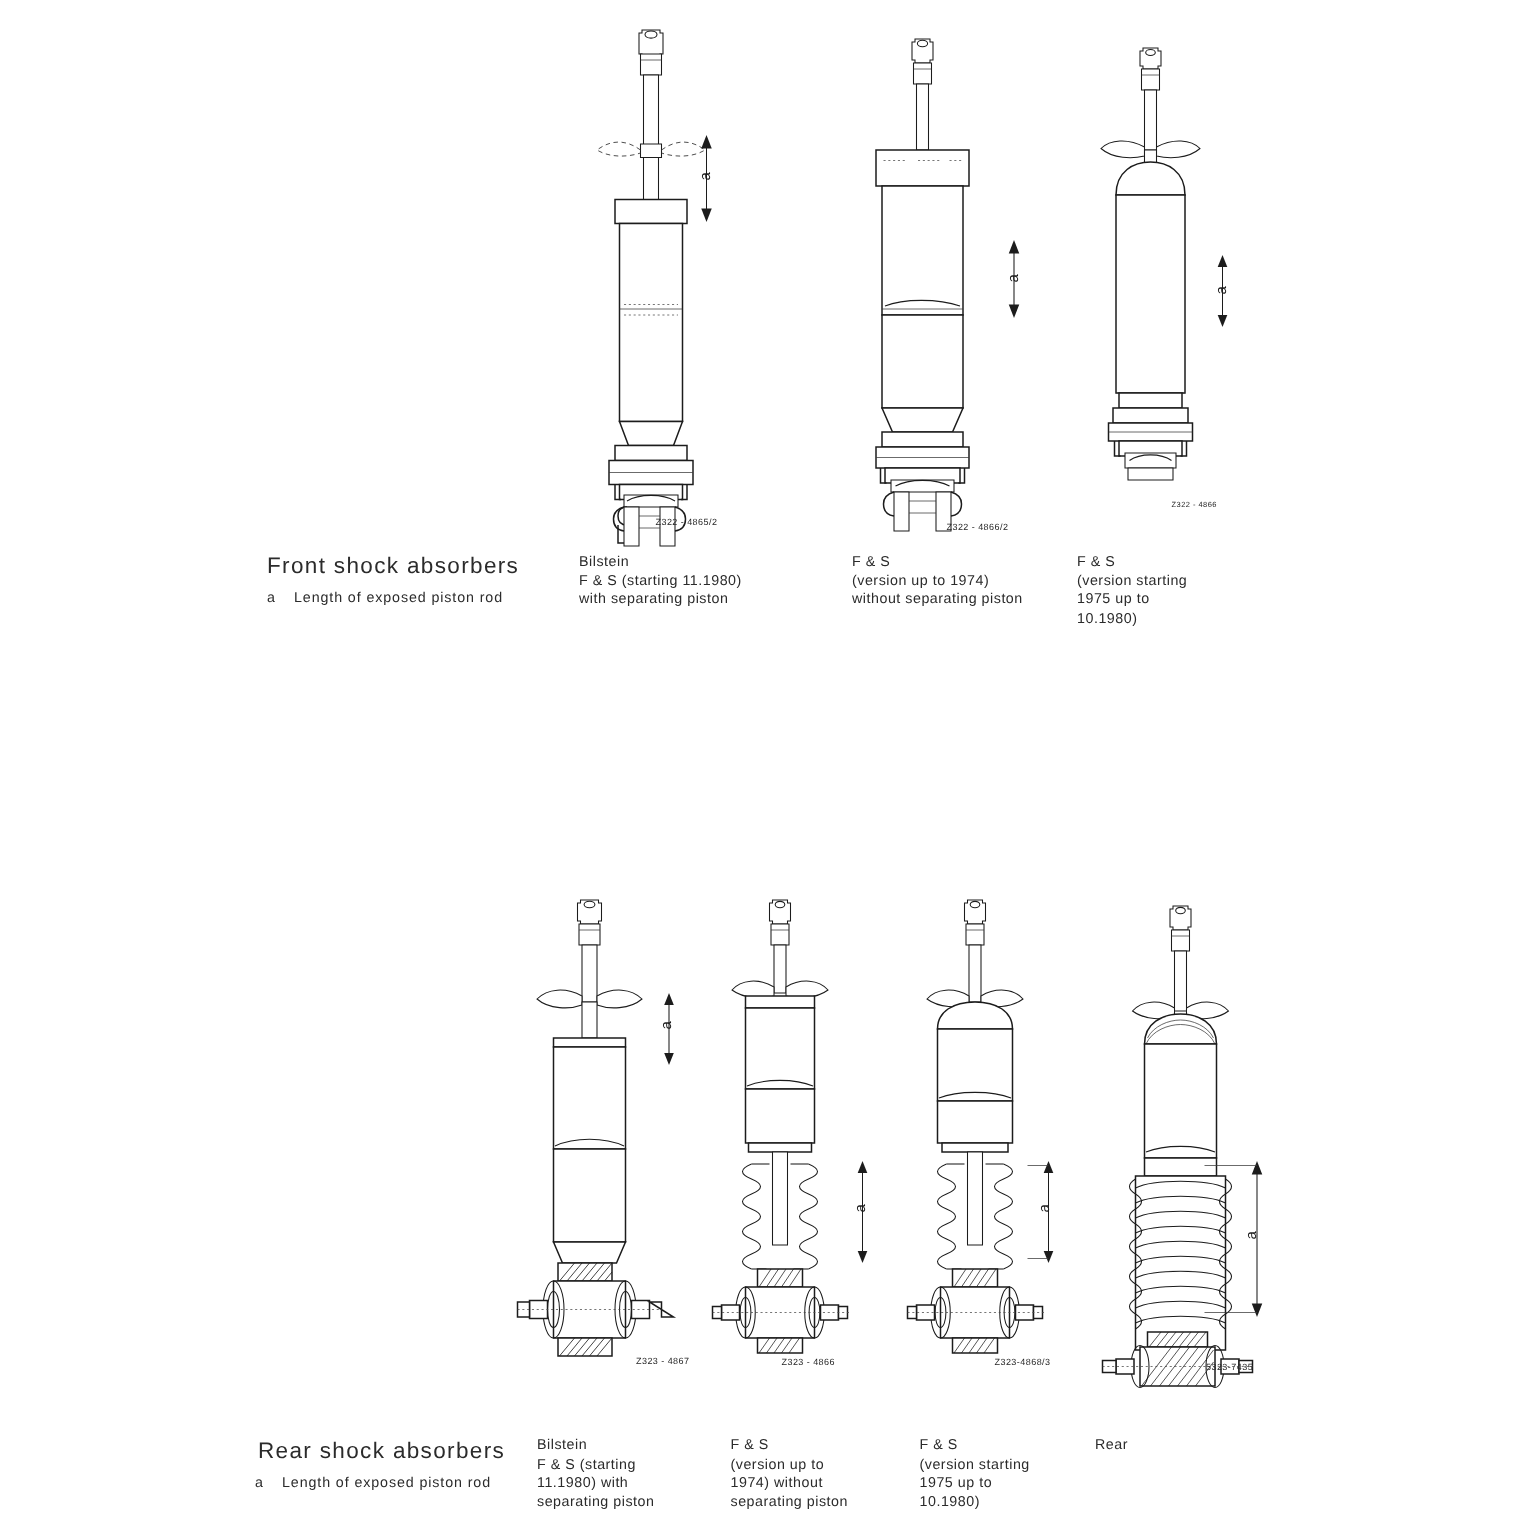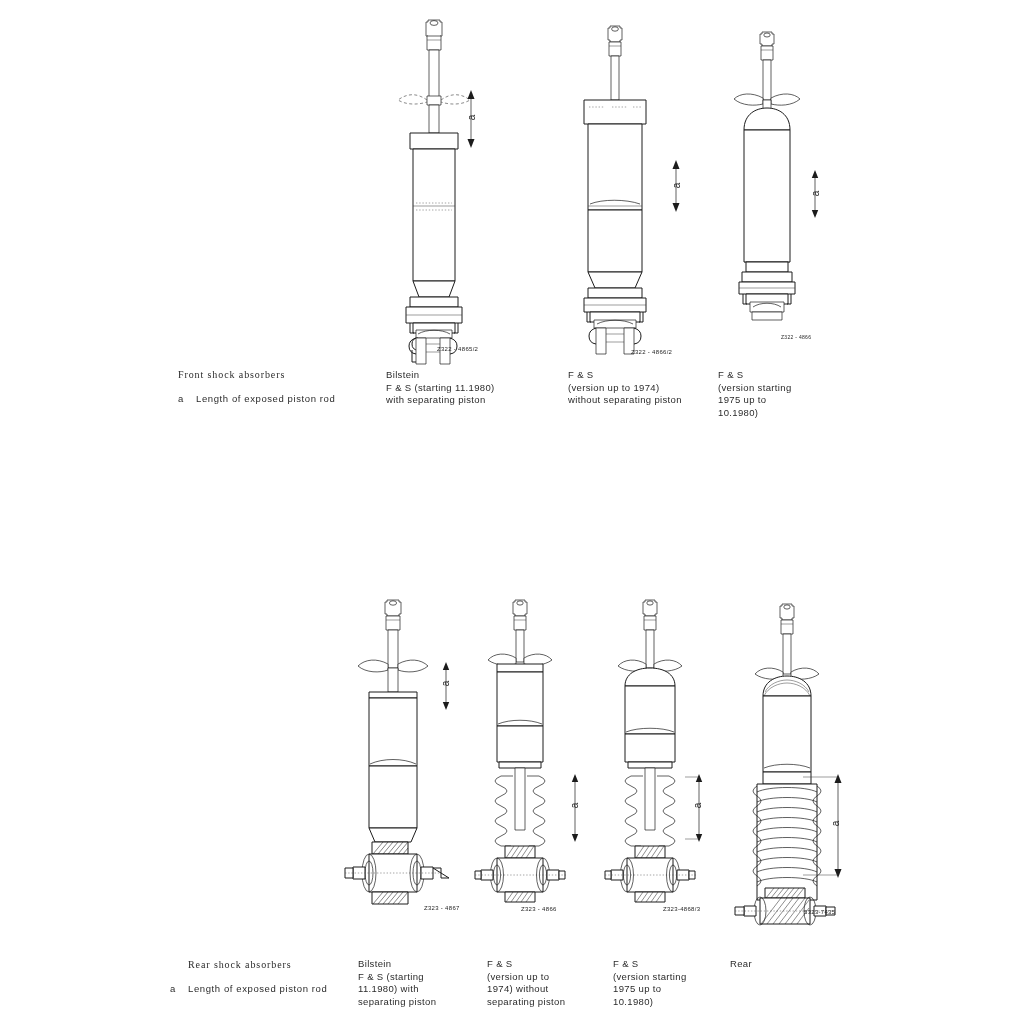--- a/index.html
+++ b/index.html
@@ -26,22 +26,22 @@
     position: absolute;
     font-family: "Liberation Sans", sans-serif;
     font-size: 9.5px;
     line-height: 12.5px;
     letter-spacing: 0.35px;
     color: #2b2b2b;
     white-space: pre-line;
   }
   .cap-head {
     position: absolute;
-    font-family: Liberation Serif, serif;
-    font-size: 10px;
+    font-family: Liberation Sans, sans-serif;
+    font-size: 15px;
     letter-spacing: 0.9px;
     color: #2b2b2b;
   }
   .cap-legend {
     position: absolute;
     font-family: "Liberation Sans", sans-serif;
     font-size: 9.5px;
     letter-spacing: 0.6px;
     color: #2b2b2b;
   }
@@ -528,21 +528,21 @@
       <line class="ln-thin" x1="15" y1="6" x2="15" y2="102"></line>
       <polygon class="arr" points="15,2 11.5,11 18.5,11"></polygon>
       <polygon class="arr" points="15,106 11.5,97 18.5,97"></polygon>
       <line class="ln-hair" x1="-20" y1="5" x2="15" y2="5"></line>
       <line class="ln-hair" x1="-20" y1="103" x2="15" y2="103"></line>
     </svg>
   </div>
   <div class="dimletter" style="left:827px; top:818px; width:16px; text-align:center;">a</div>
   <div class="partno" style="left:804px; top:909px;">5323-7435</div>
 
-  <div class="cap-head" style="left:188px; top:959px;text-align:right;">Rear shock absorbers</div>
+  <div class="cap-head" style="left:172px; top:959px;text-align:right;">Rear shock absorbers</div>
   <div class="cap-legend" style="left:170px; top:983px;">
     <span class="key">a</span><span>Length of exposed piston rod</span>
   </div>
 
   <div class="cap" style="left:358px; top:958px; width:110px;">Bilstein
 F &amp; S (starting
 11.1980) with
 separating piston</div>
   <div class="cap" style="left:487px; top:958px; width:110px;">F &amp; S
 (version up to

